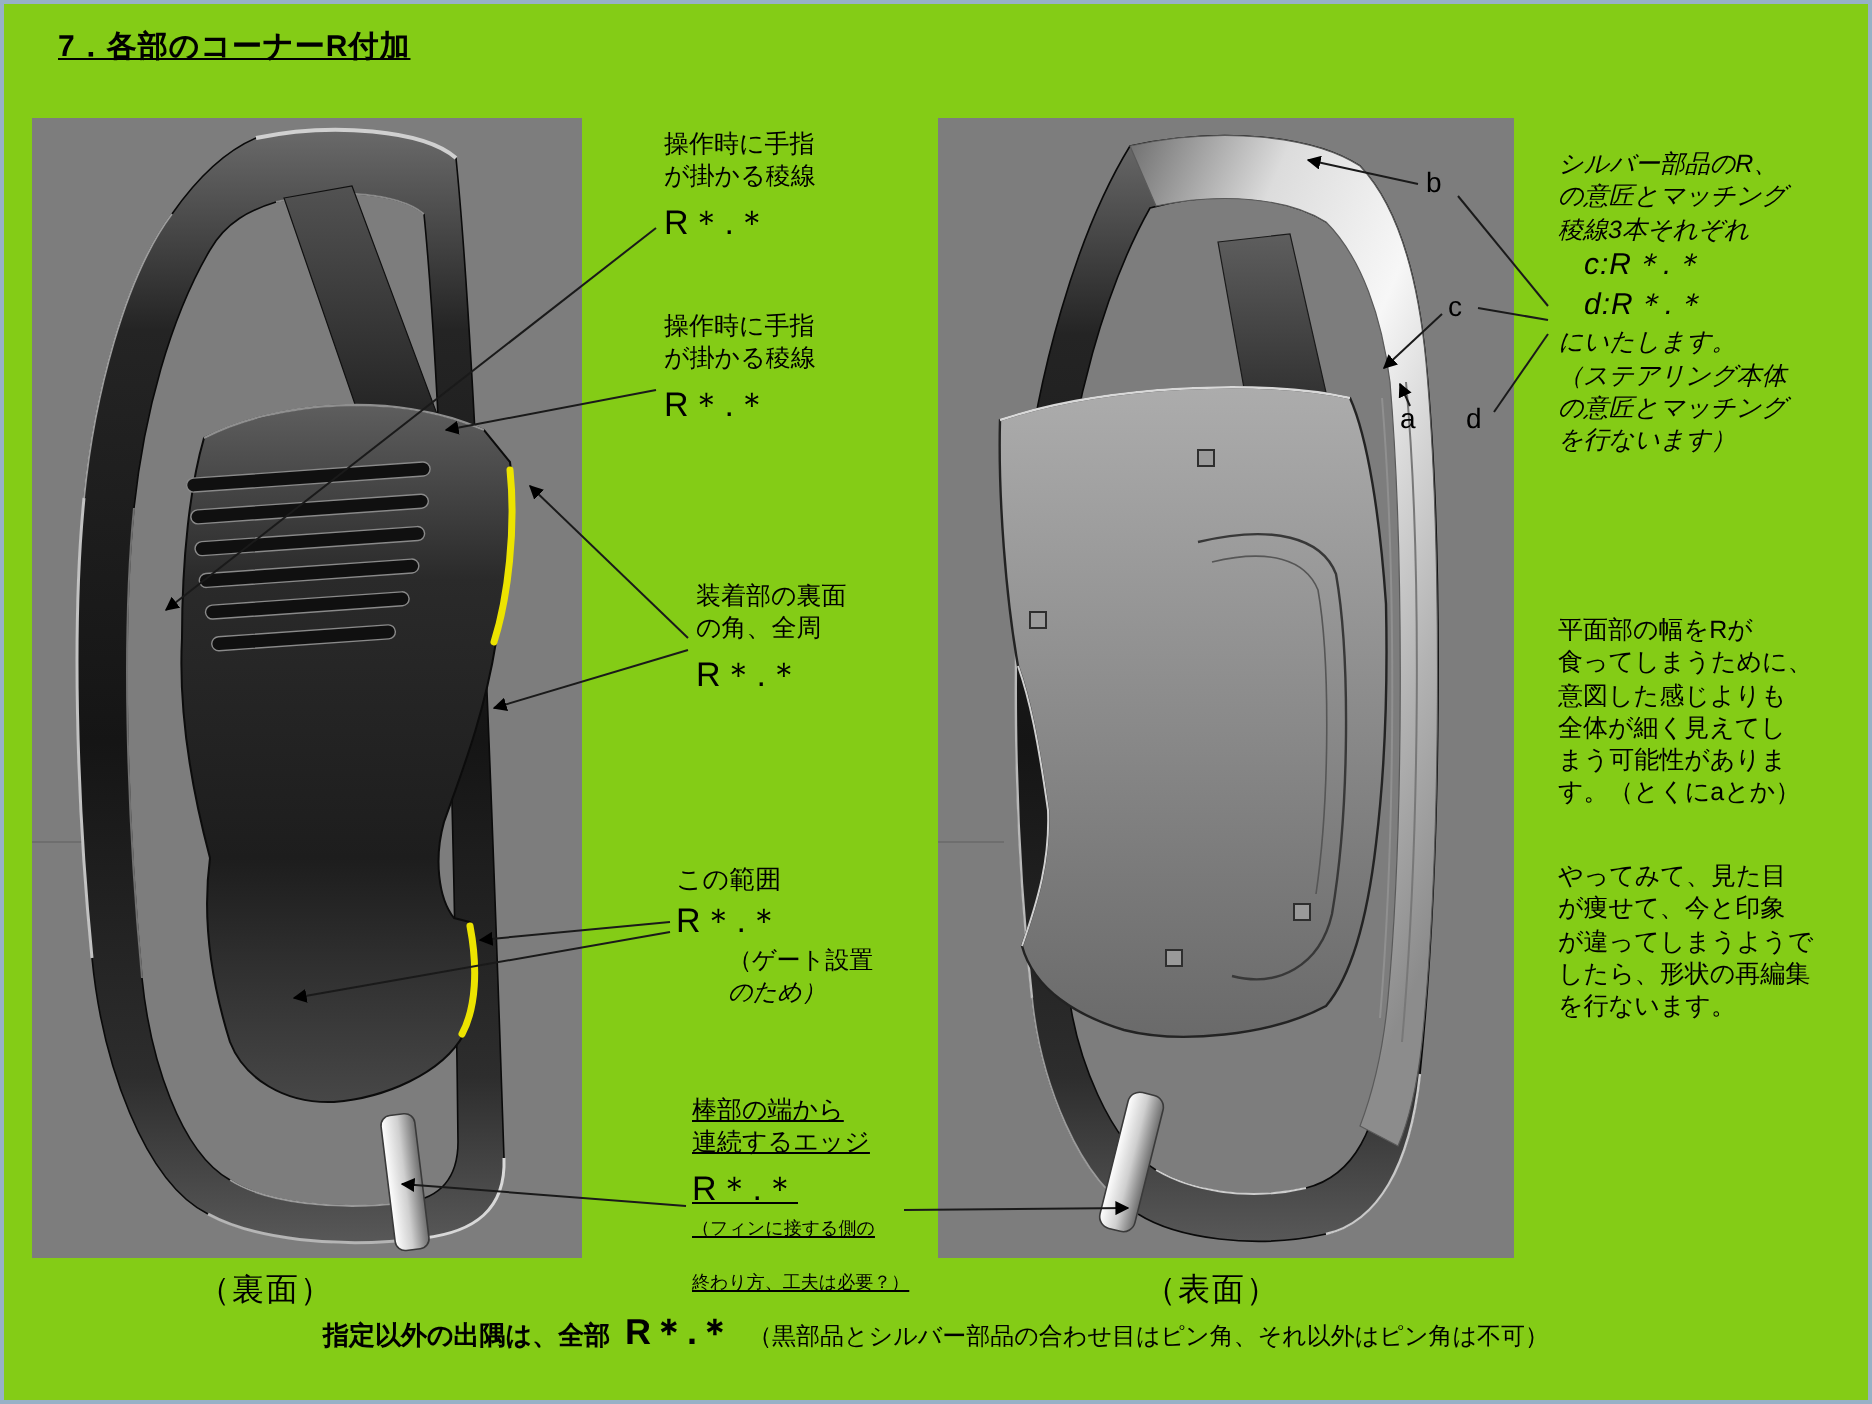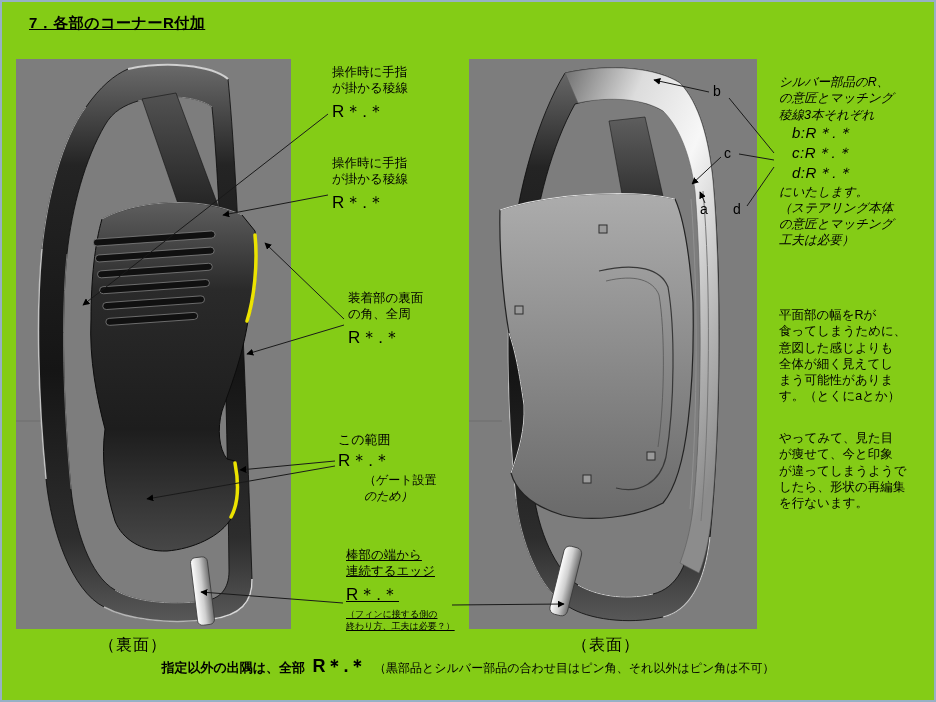--- a/index.html
+++ b/index.html
@@ -210,39 +210,38 @@
     <div class="rval" style="margin-top:2px;">R＊.＊</div>
     <div class="note">（ゲート設置</div>
     <div class="note" style="margin-top:0;font-style:italic;">のため）</div>
   </div>
 
   <div class="ann" style="left:344px; top:545px;text-decoration:underline;">
     <div class="ann-small">棒部の端から</div>
     <div class="ann-small">連続するエッジ</div>
     <div class="rval">R＊.＊</div>
     <div class="tiny">（フィンに接する側の</div>
-    <div class="tiny" style="margin-top:0;">終わり方、工夫は必要？）</div>
+    <div class="tiny" style="margin-top:15px;">終わり方、工夫は必要？）</div>
   </div>
 
   <div class="model-label" style="left:711px; top:81px;">b</div>
   <div class="model-label" style="left:722px; top:143px;">c</div>
   <div class="model-label" style="left:698px; top:199px;">a</div>
   <div class="model-label" style="left:731px; top:199px;">d</div>
 
   <div class="rp" style="top:72px;font-style:italic;">
     <div>シルバー部品のR、</div>
     <div>の意匠とマッチング</div>
     <div>稜線3本それぞれ</div>
-    <div class="ritem">b:R＊.＊</div>
     <div class="ritem">c:R＊.＊</div>
     <div class="ritem">d:R＊.＊</div>
     <div>にいたします。</div>
     <div>（ステアリング本体</div>
     <div>の意匠とマッチング</div>
-    <div>工夫は必要）</div>
+    <div>を行ないます）</div>
   </div>
 
   <div class="rp" style="top:305px;">
     <div>平面部の幅をRが</div>
     <div>食ってしまうために、</div>
     <div>意図した感じよりも</div>
     <div>全体が細く見えてし</div>
     <div>まう可能性がありま</div>
     <div>す。（とくにaとか）</div>
   </div>

